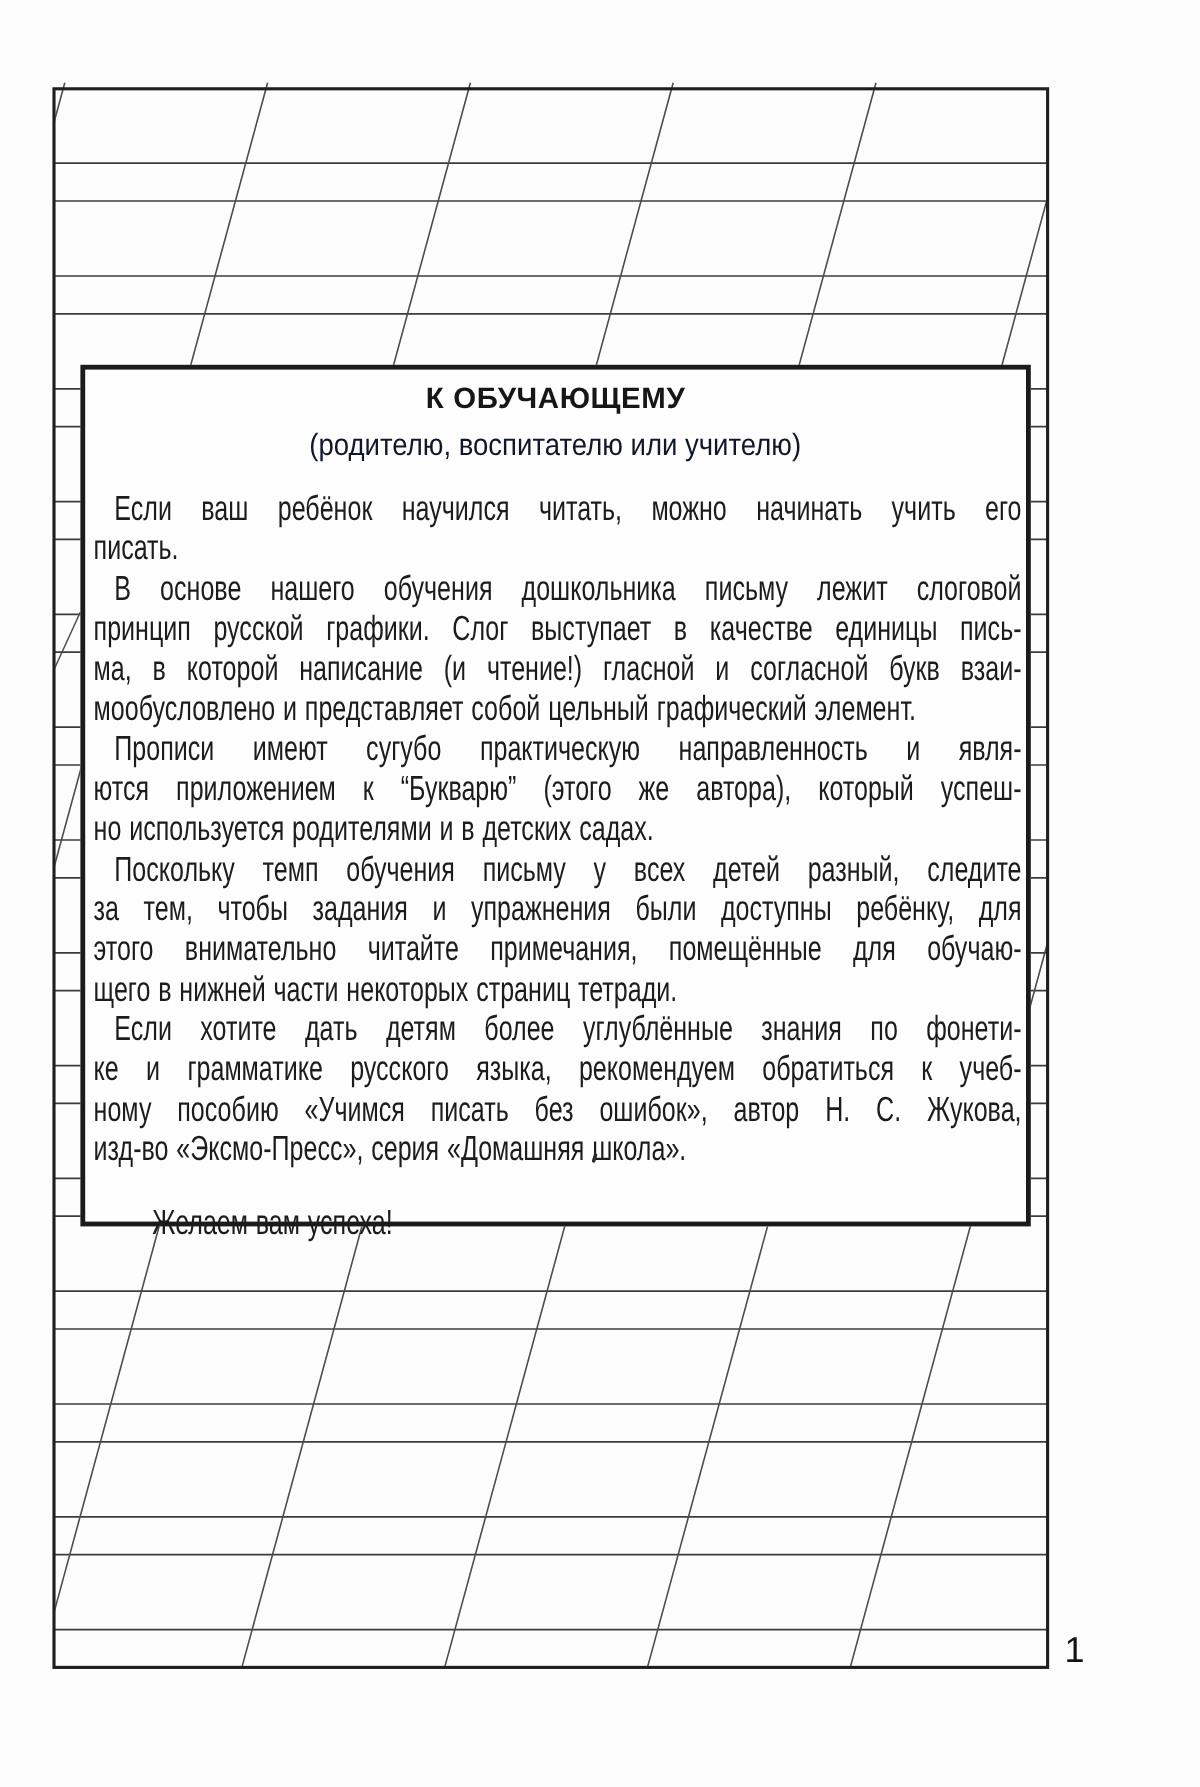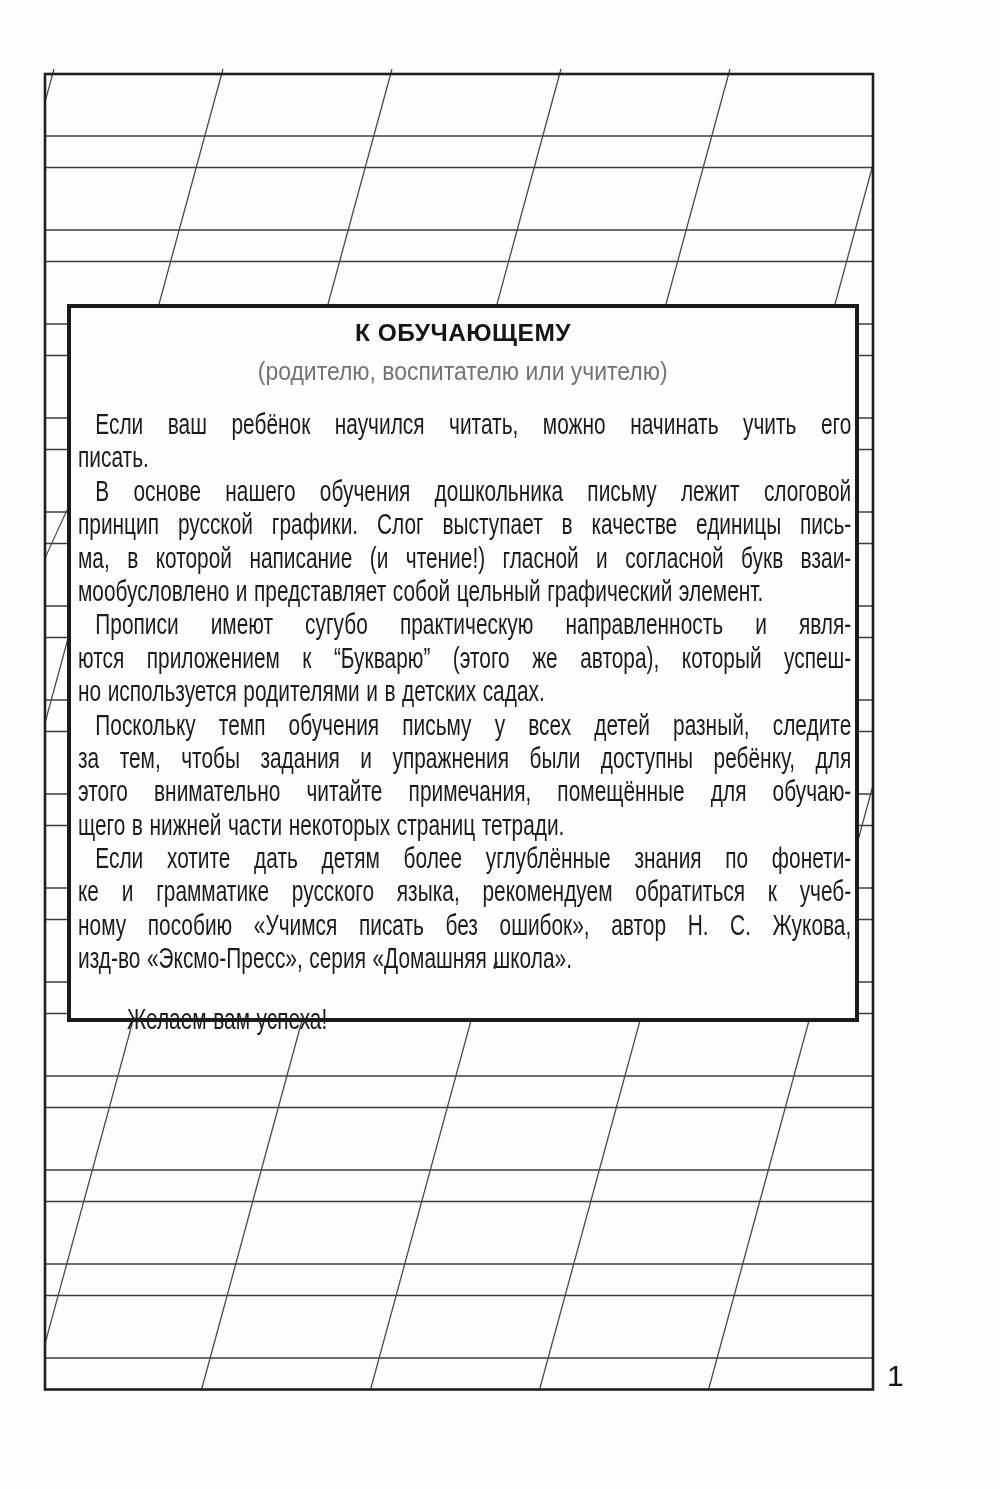--- a/index.html
+++ b/index.html
@@ -29,21 +29,21 @@
     line-height: 27px;
     font-weight: bold;
     letter-spacing: 0.5px;
     color: #161616;
   }
   #notice-subtitle-row {
     margin-top: 11px;
     text-align: center;
     font-size: 25.5px;
     line-height: 28px;
-    color: #737373;
+    color: #0f172a;
   }
   #notice-subtitle-row .squeeze {
     display: inline-block;
     transform: scaleX(0.90);
   }
 
   
   #body-text {
     margin-top: 23px;
     margin-left: 7px;

